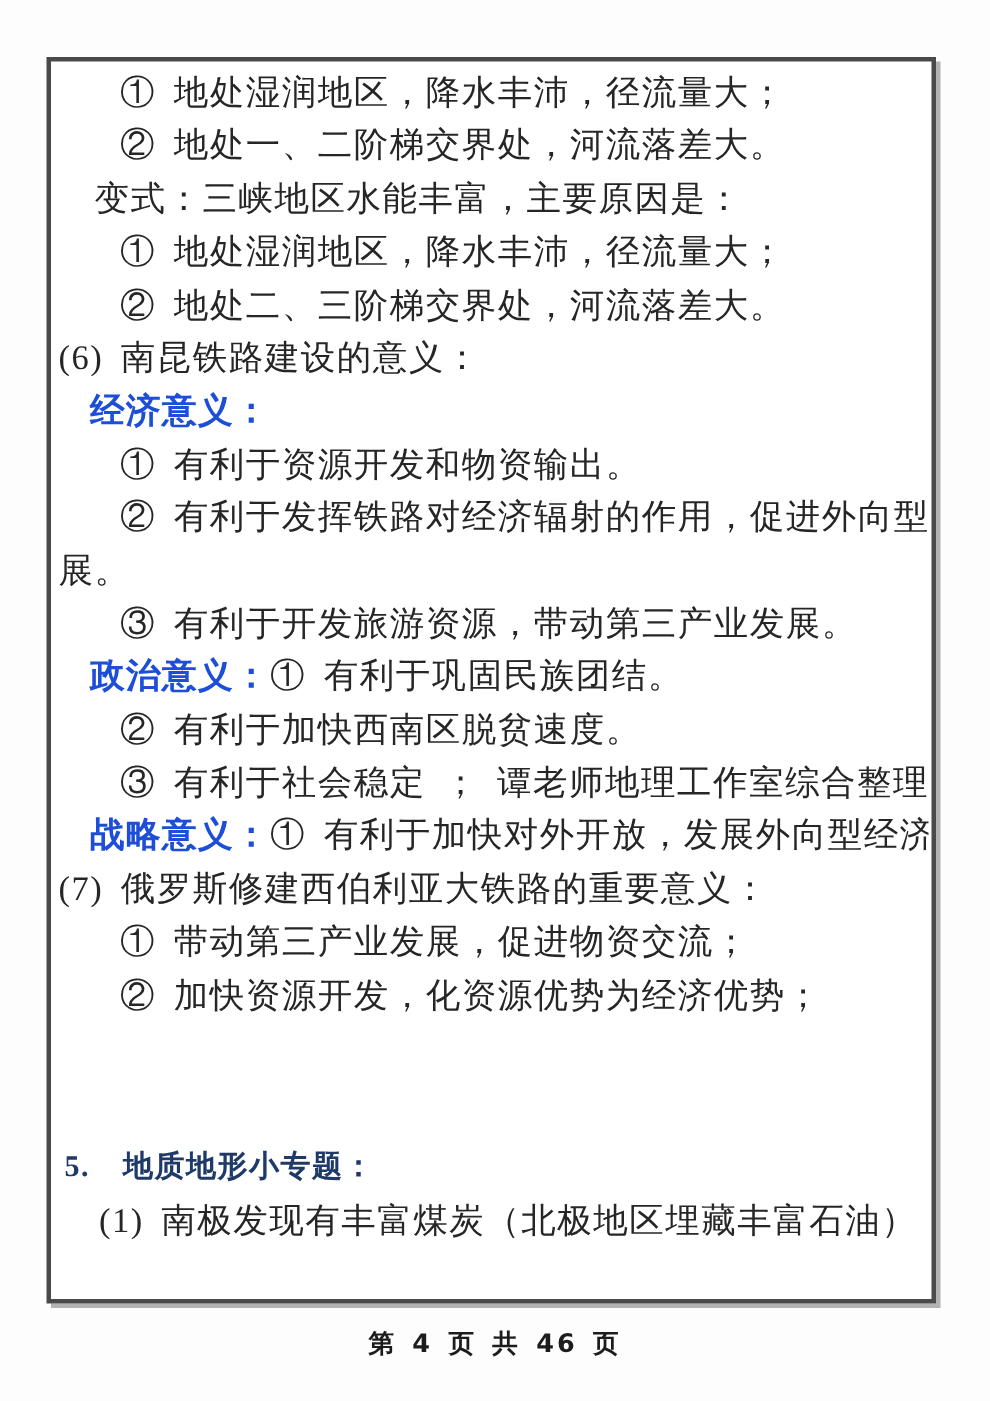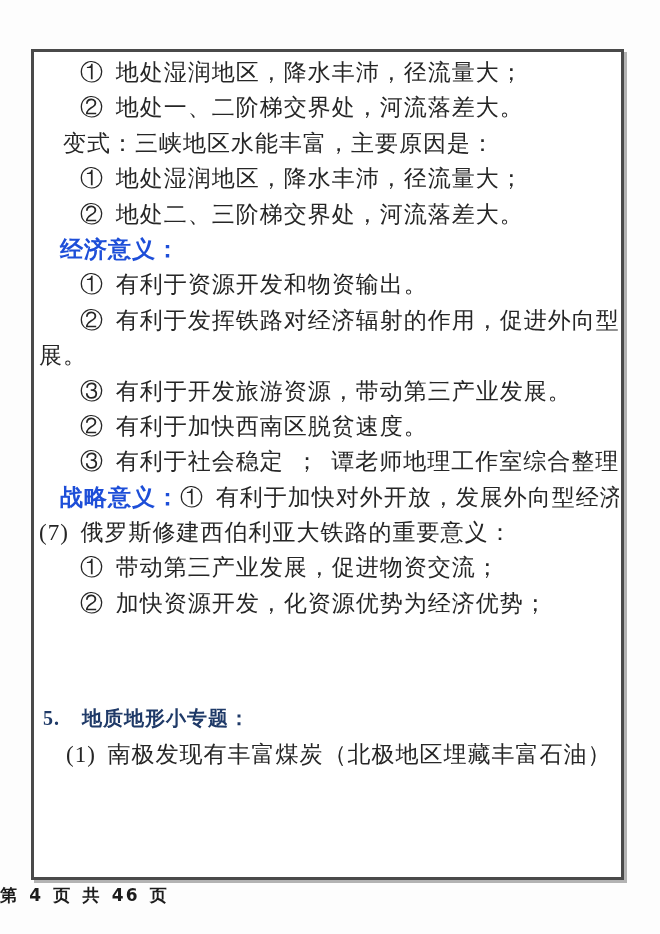--- a/index.html
+++ b/index.html
@@ -4,21 +4,21 @@
 <style>
   html,body{margin:0;padding:0;}
   body{
     width:660px;height:934px;position:relative;
     background:#fdfdfd;
     font-family:"Liberation Serif","DejaVu Serif",serif;
     color:#262626;
     overflow:hidden;
   }
   .frame{
-    position:absolute;left:31px;top:49px;
+    position:absolute;left:31px;top:38px;
     width:593px;height:831px;
     box-sizing:border-box;
     border:3px solid #4a4a4a;
     box-shadow:3px 3px 0 0 #b3b3b3;
     background:#fff;
     padding:3px 2px 0 3px;
     overflow:hidden;
   }
   .line{
     height:35.4px;line-height:35.4px;
@@ -33,41 +33,44 @@
   .ind-num{padding-left:2px;}
   .ind-label{padding-left:23px;}
   .ind-flush{padding-left:2px;}
   .ind-heading{padding-left:6px;}
   .ind-last{padding-left:29px;}
   .red{color:#1d4ed8;font-weight:bold;}
   .blue-heading{color:#1f3a68;font-weight:bold;font-size:20px;}
   .spacer{height:80px;}
   .footer{
     position:absolute;left:0;top:884px;width:660px;
+    text-align:center;
     font-size:17px;font-weight:bold;
     letter-spacing:2px;word-spacing:4px;
     color:#1c1c1c;
     white-space:pre;
   }
   .fnum{font-family:"DejaVu Sans","Liberation Sans",sans-serif;font-weight:bold;}
 </style>
 </head>
 <body>
 
 <div class="frame">
   <div class="line ind-item">① 地处湿润地区，降水丰沛，径流量大；</div>
   <div class="line ind-item">② 地处一、二阶梯交界处，河流落差大。</div>
   <div class="line ind-sub">变式：三峡地区水能丰富，主要原因是：</div>
   <div class="line ind-item">① 地处湿润地区，降水丰沛，径流量大；</div>
   <div class="line ind-item">② 地处二、三阶梯交界处，河流落差大。</div>
+  <div class="line ind-num">(6) 南昆铁路建设的意义：</div>
   <div class="line ind-label red">经济意义：</div>
   <div class="line ind-item">① 有利于资源开发和物资输出。</div>
   <div class="line ind-item">② 有利于发挥铁路对经济辐射的作用，促进外向型经济发</div>
   <div class="line ind-flush">展。</div>
   <div class="line ind-item">③ 有利于开发旅游资源，带动第三产业发展。</div>
+  <div class="line ind-label"><span class="red">政治意义：</span><span>① 有利于巩固民族团结。</span></div>
   <div class="line ind-item">② 有利于加快西南区脱贫速度。</div>
   <div class="line ind-item">③ 有利于社会稳定 ； 谭老师地理工作室综合整理</div>
   <div class="line ind-label"><span class="red">战略意义：</span><span>① 有利于加快对外开放，发展外向型经济。</span></div>
   <div class="line ind-num">(7) 俄罗斯修建西伯利亚大铁路的重要意义：</div>
   <div class="line ind-item">① 带动第三产业发展，促进物资交流；</div>
   <div class="line ind-item">② 加快资源开发，化资源优势为经济优势；</div>
   <div class="spacer"></div>
   <div class="line ind-heading blue-heading">5.  地质地形小专题：</div>
   <div class="line ind-last">(1) 南极发现有丰富煤炭（北极地区埋藏丰富石油），说明：</div>
 </div>

